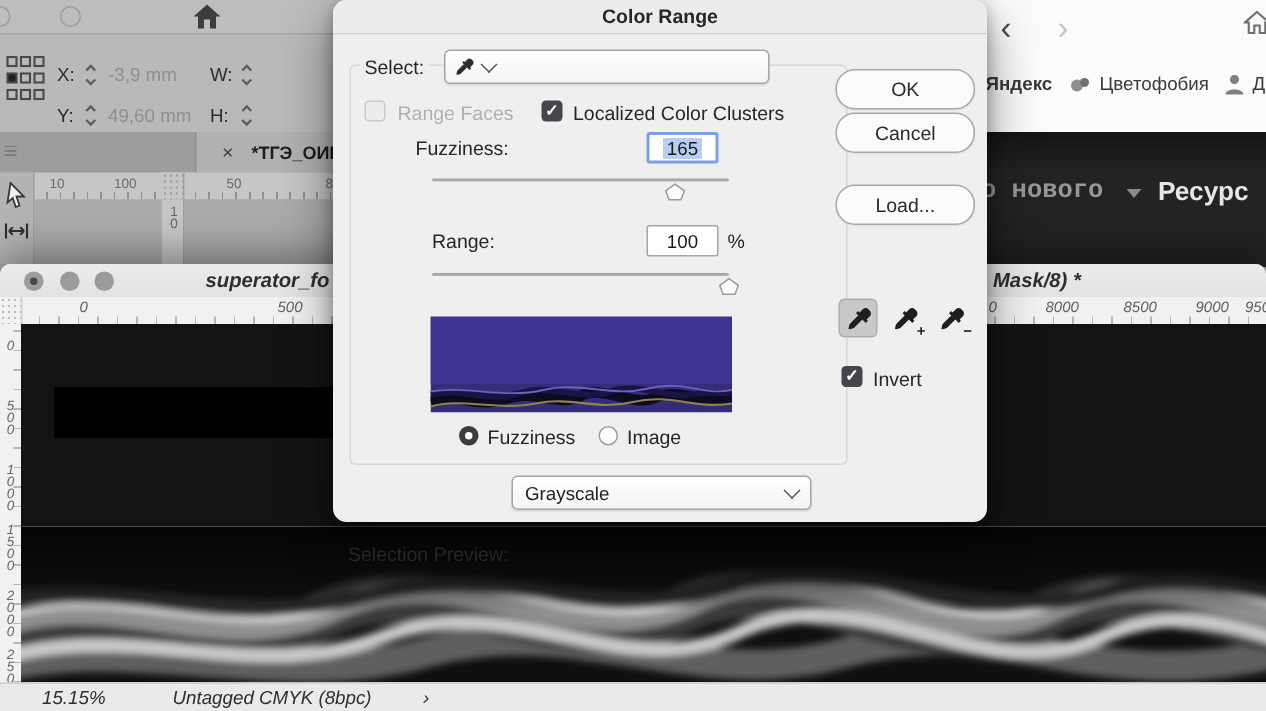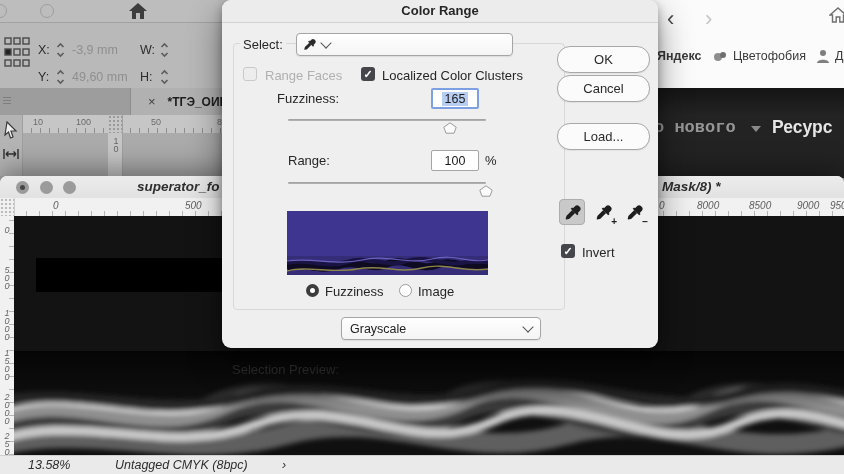--- a/index.html
+++ b/index.html
@@ -271,21 +271,21 @@
           <path d="M-30,84 C40,40 120,100 200,60 S360,96 440,56 S600,100 680,60 S830,92 880,60" stroke="#3a3a3a" stroke-width="32"></path>
           <path d="M-30,74 C50,30 130,94 210,55 S370,90 450,50 S610,95 690,55 S840,85 890,55" stroke="#8f8f8f" stroke-width="15"></path>
           <path d="M-30,94 C60,56 150,108 240,74 S400,108 480,70 S640,110 720,74 S850,100 900,75" stroke="#c9c9c9" stroke-width="9"></path>
           <path d="M-30,68 C50,26 140,86 220,50 S380,84 460,44 S620,88 700,48 S845,78 895,50" stroke="#dedede" stroke-width="3.5"></path>
           <path d="M-30,52 C60,30 140,70 230,46 S390,66 470,40 S640,68 720,44 S845,62 895,44" stroke="#2a2a2a" stroke-width="10"></path>
         </g>
         <rect width="830" height="104" fill="url(#fade)"></rect>
       </svg>
     </div>
     <div class="abs" id="fw-status">
-      <span style="left:28px;">13.58%</span>
+      <span style="left:28px;">15.15%</span>
       <span style="left:115px;">Untagged CMYK (8bpc)</span>
       <span style="left:282px;">›</span>
     </div>
   </div>
 
   <div class="abs" id="dialog">
     <div class="abs" id="dlg-titlebar">
       <span>Color Range</span>
     </div>
 

